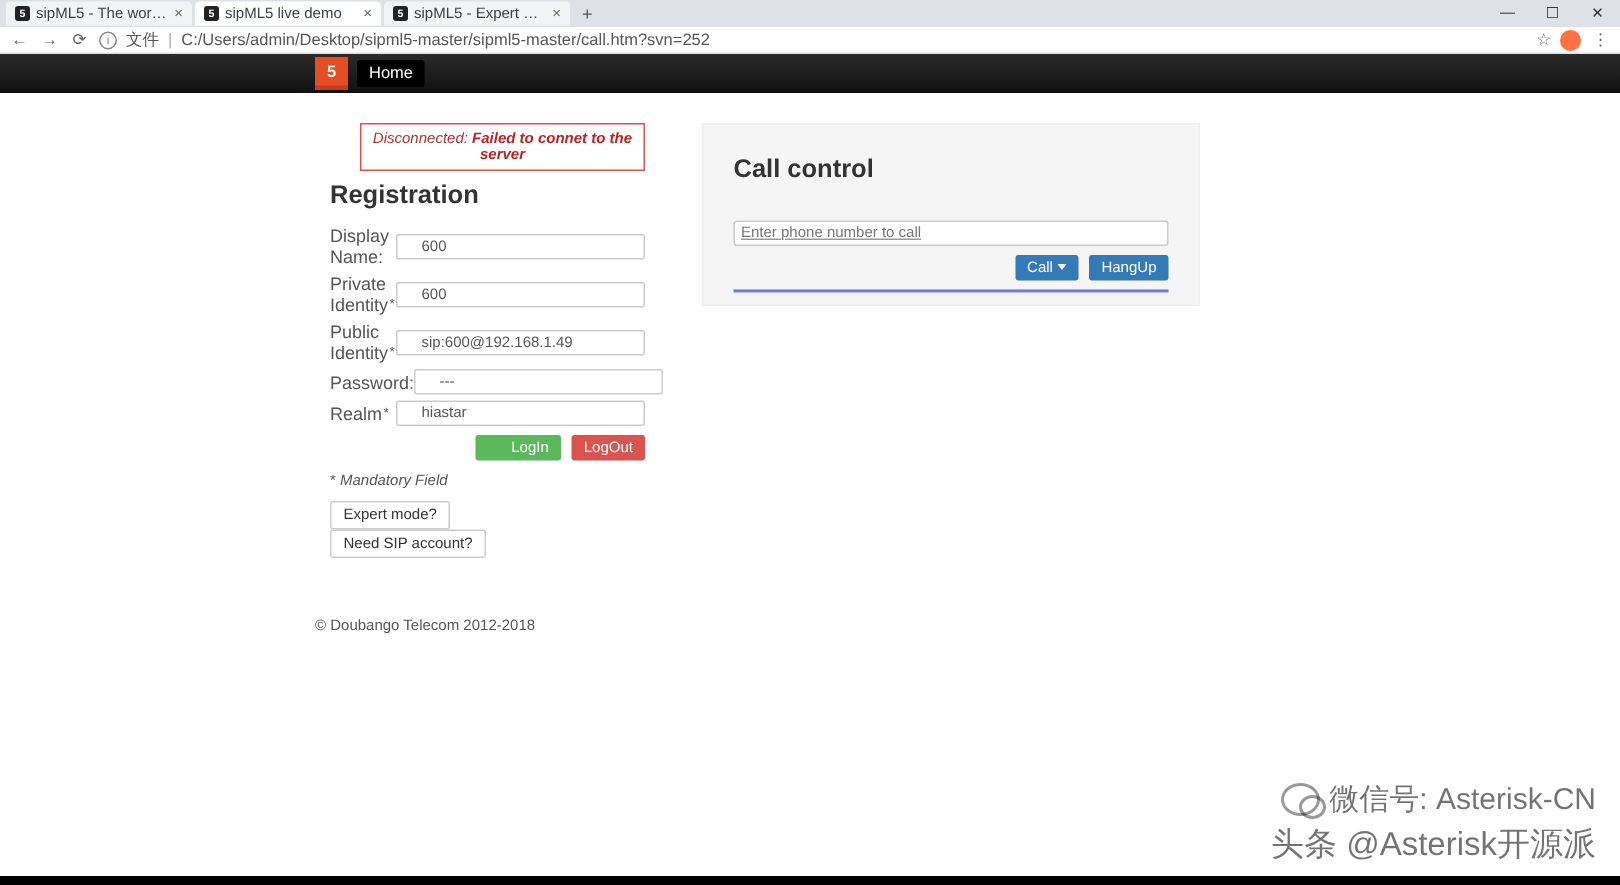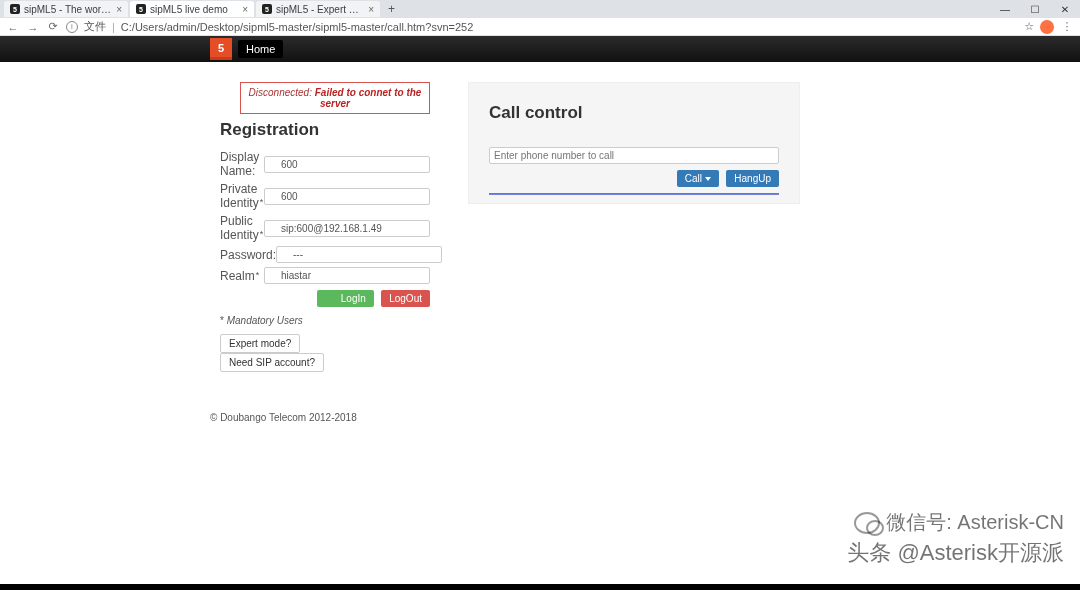--- a/index.html
+++ b/index.html
@@ -42,24 +42,24 @@
   .btn-red { background: #d9534f; }
   .btn-blue { background: #337ab7; }
   .btn-default { background: #fff; color: #333; border: 1px solid #ccc; }
   .btn-row-right { text-align: right; margin-top: 6px; }
   .btn-row-right .btn { margin-left: 4px; }
   .caret { display: inline-block; width: 0; height: 0; border-left: 3px solid transparent; border-right: 3px solid transparent; border-top: 4px solid #fff; margin-left: 3px; vertical-align: middle; }
   .mandatory { font-size: 10px; font-style: italic; color: #555; margin: 8px 0; }
   .mandatory::before { content: "* "; font-style: normal; }
   .footer { margin-top: 20px; margin-left: 210px; font-size: 10px; color: #555; }
   .footer .inspire { font-style: italic; color: #777; }
-  .call-input { width: 100%; height: 17px; border: 1px solid #ccc; border-radius: 2px; padding: 0 4px; font-size: 10px; color: #999; }
+  .call-input { width: 100%; height: 17px; border: 1px solid #ccc; border-radius: 2px; padding: 0 4px; font-size: 10px; color: #999; text-decoration: underline; }
   .call-divider { height: 2px; background: linear-gradient(#5a6fd6,#7a8ce0); margin-top: 6px; }
   
-  .watermark { position: absolute; right: 16px; bottom: 22px; text-align: right; color: rgba(0,0,0,0.55); pointer-events: none; }
+  .watermark { position: absolute; right: 16px; bottom: 12px; text-align: right; color: rgba(0,0,0,0.55); pointer-events: none; }
   .wm-line1 { font-size: 20px; display: flex; align-items: center; justify-content: flex-end; gap: 6px; }
   .wm-wechat { width: 26px; height: 22px; border-radius: 50%; border: 2px solid rgba(0,0,0,0.4); position: relative; }
   .wm-wechat::before { content: ""; position: absolute; width: 14px; height: 12px; border: 2px solid rgba(0,0,0,0.4); border-radius: 50%; right: -6px; bottom: -4px; background: transparent; }
   .wm-line2 { font-size: 22px; font-weight: 500; margin-top: 2px; }
   .bottom-bar { position: absolute; left: 0; right: 0; bottom: 0; height: 6px; background: #000; }
 </style>
 </head>
 <body>
 
 <div class="chrome-tabs">
@@ -134,21 +134,21 @@
     <div class="form-row">
       <span class="form-label req">Realm</span>
       <input class="form-input" value="hiastar" style="">
     </div>
 
     <div class="btn-row-right">
       <button class="btn btn-green">LogIn</button>
       <button class="btn btn-red">LogOut</button>
     </div>
 
-    <div class="mandatory">Mandatory Users</div>
+    <div class="mandatory">Mandatory Field</div>
 
     <div>
       <button class="btn btn-default">Expert mode?</button>
     </div>
     <div style="margin-bottom:4px;">
       <button class="btn btn-default">Need SIP account?</button>
     </div>
   </div>
 
   <div class="card-right">

